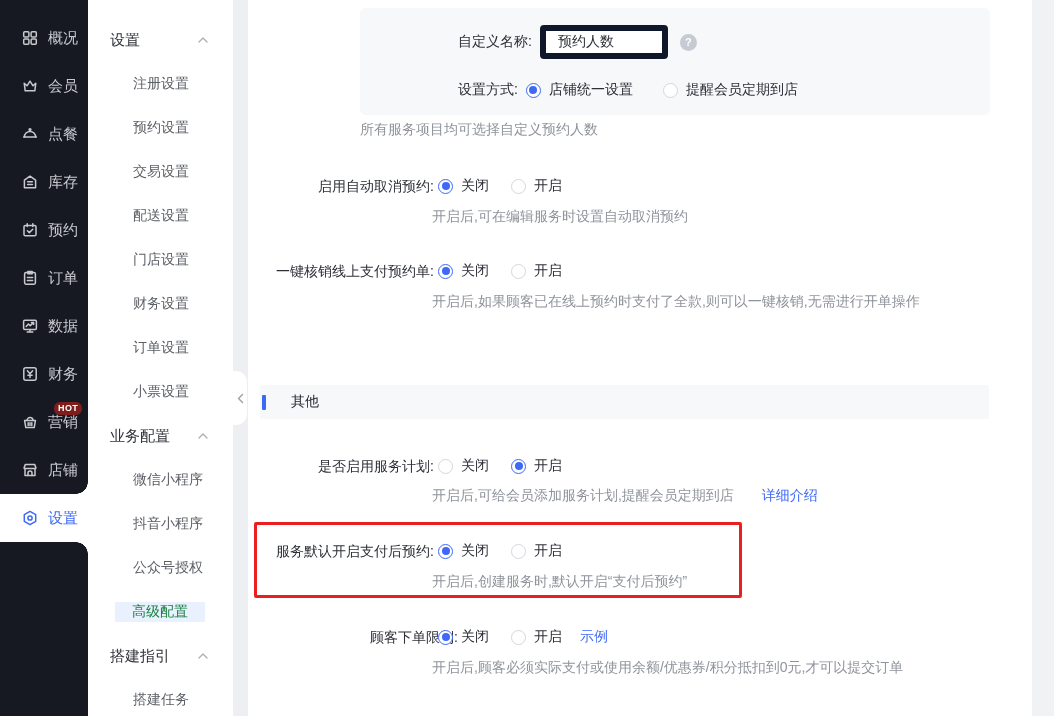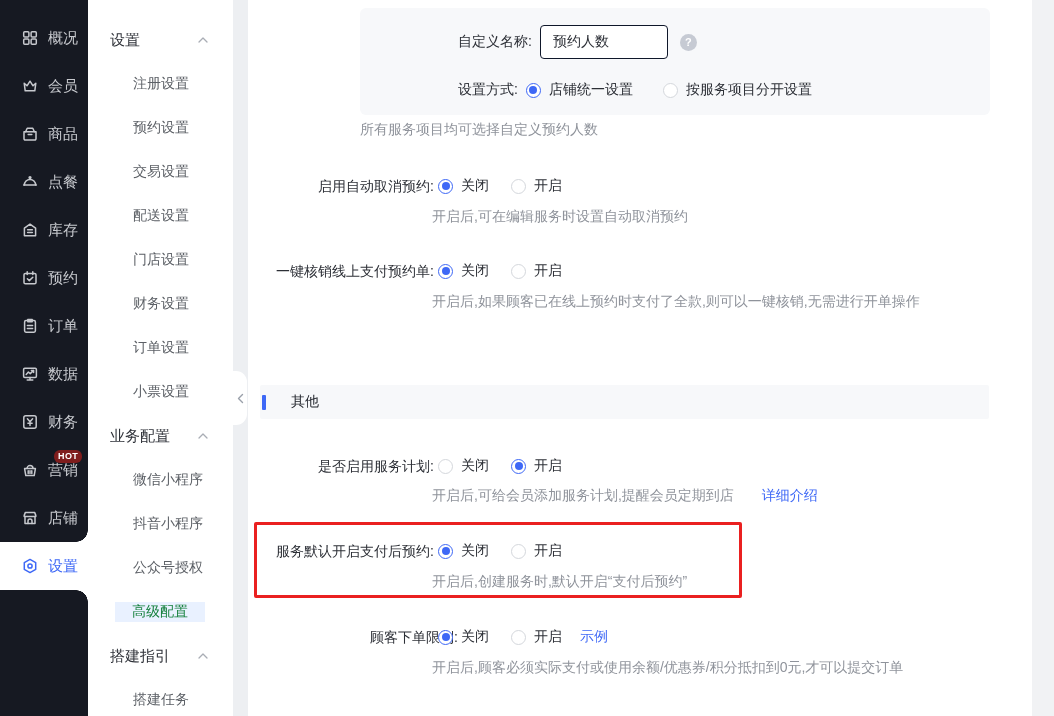--- a/index.html
+++ b/index.html
@@ -35,21 +35,21 @@
 
   
   .right-strip { position:absolute; left:1032px; top:0; width:22px; height:716px; background:#f1f2f4; }
 
   
   .main { position:absolute; left:230px; top:0; width:784px; height:532px; background:#fff; color:#2c2f36; }
   .panel { position:absolute; left:130px; top:8px; width:630px; height:107px; background:#f7f8fa; border-radius:6px; }
   .prow1 { position:absolute; left:98px; top:17px; height:34px; display:flex; align-items:center; font-size:14px; }
   .prow2 { position:absolute; left:98px; top:72px; height:20px; display:flex; align-items:center; font-size:14px; }
   .plabel { color:#2c2f36; margin-right:8px; }
-  .name-input { width:128px; height:34px; border:1px solid #0f172a; border-radius:4px; background:#fff;
+  .name-input { width:128px; height:34px; border:6px solid #0f172a; border-radius:4px; background:#fff;
                 font:14px "Liberation Sans","DejaVu Sans",sans-serif; color:#2c2f36; padding:0 12px; outline:none; }
   .qicon { margin-left:12px; width:17px; height:17px; border-radius:50%; background:#c6cad3; color:#fff;
            font-size:11px; font-weight:bold; line-height:17px; text-align:center; cursor:pointer; }
   .qicon::after { content:"?"; }
 
   .rgroup { display:flex; align-items:center; cursor:pointer; }
   .radio { width:15px; height:15px; border:1px solid #d4d7dc; border-radius:50%; background:#fff; position:relative; flex:none; }
   .radio.sel { border-color:#3e68f6; }
   .radio.sel::after { content:""; position:absolute; inset:2.5px; background:#3e68f6; border-radius:50%; }
   .rlabel { margin-left:8px; color:#2c2f36; font-size:14px; }
@@ -95,28 +95,20 @@
       <span>概况</span>
     </div>
 
     <div class="nav-item">
       <svg width="18" height="18" viewBox="0 0 18 18" fill="none" stroke="currentColor" stroke-width="1.5" stroke-linecap="round" stroke-linejoin="round">
           <path d="M3.2 6.2 L6 8.8 L9 4.2 L12 8.8 L14.8 6.2 L13.8 13.8 H4.2 Z"></path>
         </svg>
       <span>会员</span>
     </div>
 
-    <div class="nav-item">
-      <svg width="18" height="18" viewBox="0 0 18 18" fill="none" stroke="currentColor" stroke-width="1.5" stroke-linecap="round" stroke-linejoin="round">
-          <path d="M3 6.8 H15 V13.8 a1.2 1.2 0 0 1 -1.2 1.2 H4.2 A1.2 1.2 0 0 1 3 13.8 Z"></path>
-          <path d="M4.6 6.8 L6.2 3.2 H11.8 L13.4 6.8"></path>
-          <path d="M7.2 9.6 H10.8"></path>
-        </svg>
-      <span>商品</span>
-    </div>
 
     <div class="nav-item">
       <svg width="18" height="18" viewBox="0 0 18 18" fill="none" stroke="currentColor" stroke-width="1.5" stroke-linecap="round" stroke-linejoin="round">
           <path d="M3.4 12 a5.6 5.6 0 0 1 11.2 0"></path>
           <path d="M2.6 12 H15.4"></path>
           <circle cx="9" cy="4.6" r="0.9"></circle>
         </svg>
       <span>点餐</span>
     </div>
 
@@ -273,21 +265,21 @@
         <span class="qicon"></span>
       </div>
       <div class="prow2">
         <span class="plabel">设置方式:</span>
         <span class="rgroup" style="margin-right:30px">
           <span class="radio sel"></span>
           <span class="rlabel">店铺统一设置</span>
         </span>
         <span class="rgroup">
           <span class="radio"></span>
-          <span class="rlabel">按服务项目分开设置</span>
+          <span class="rlabel">提醒会员定期到店</span>
         </span>
       </div>
     </div>
     <div class="note">所有服务项目均可选择自定义预约人数</div>
 
     <div class="frow-label r1l">启用自动取消预约:</div>
     <div class="frow-ctrl r1c">
       <span class="rgroup">
           <span class="radio sel"></span>
           <span class="rlabel">关闭</span>

